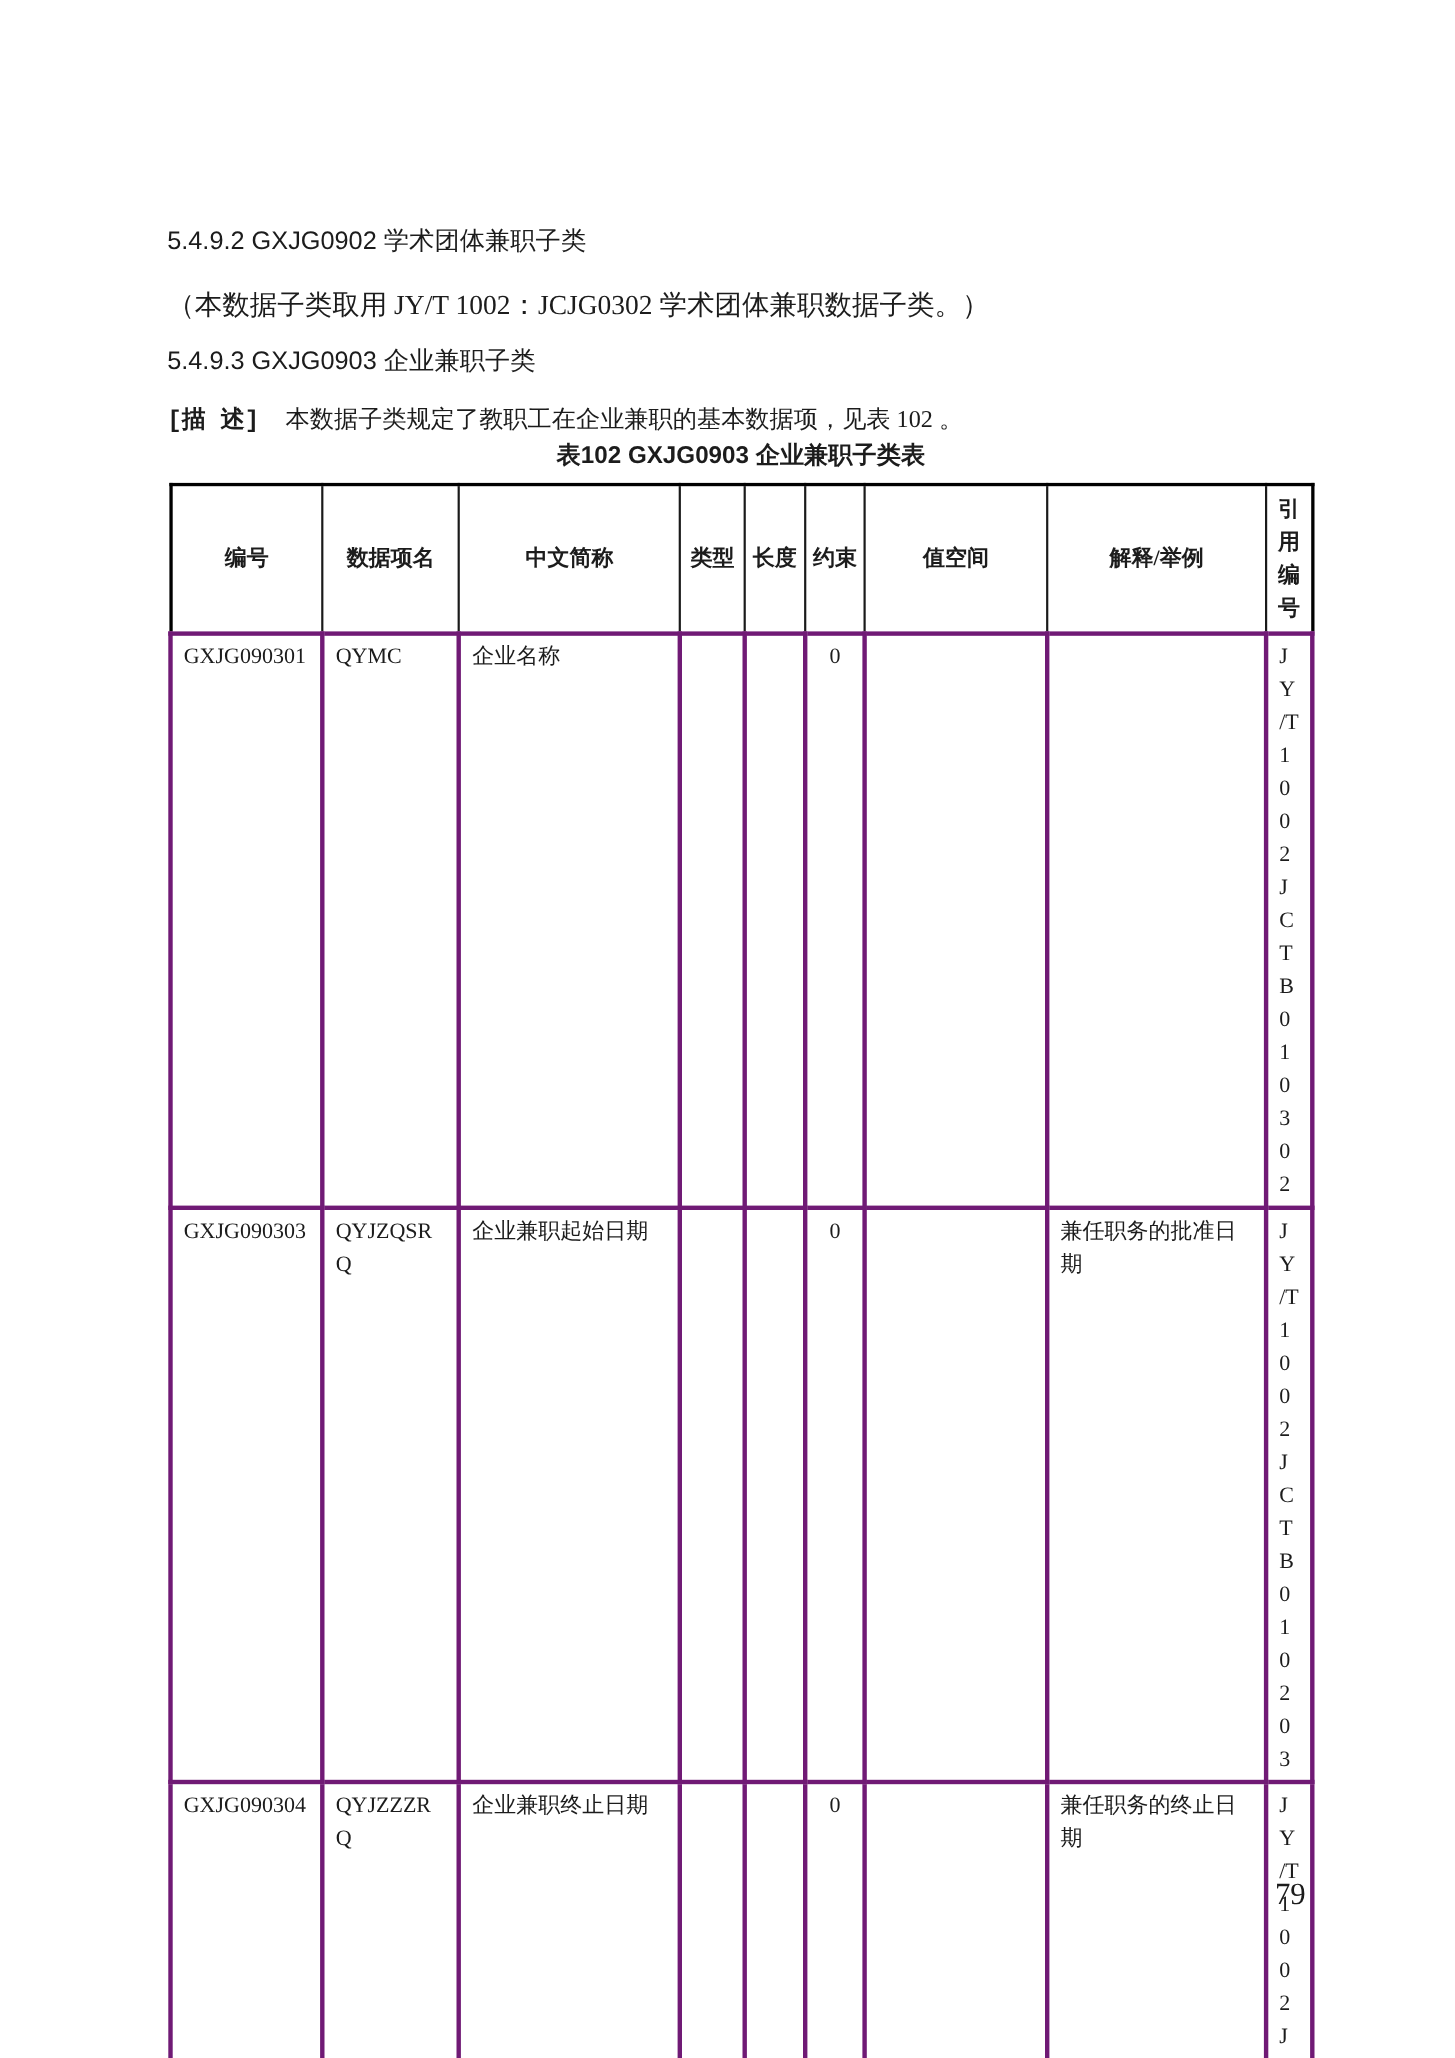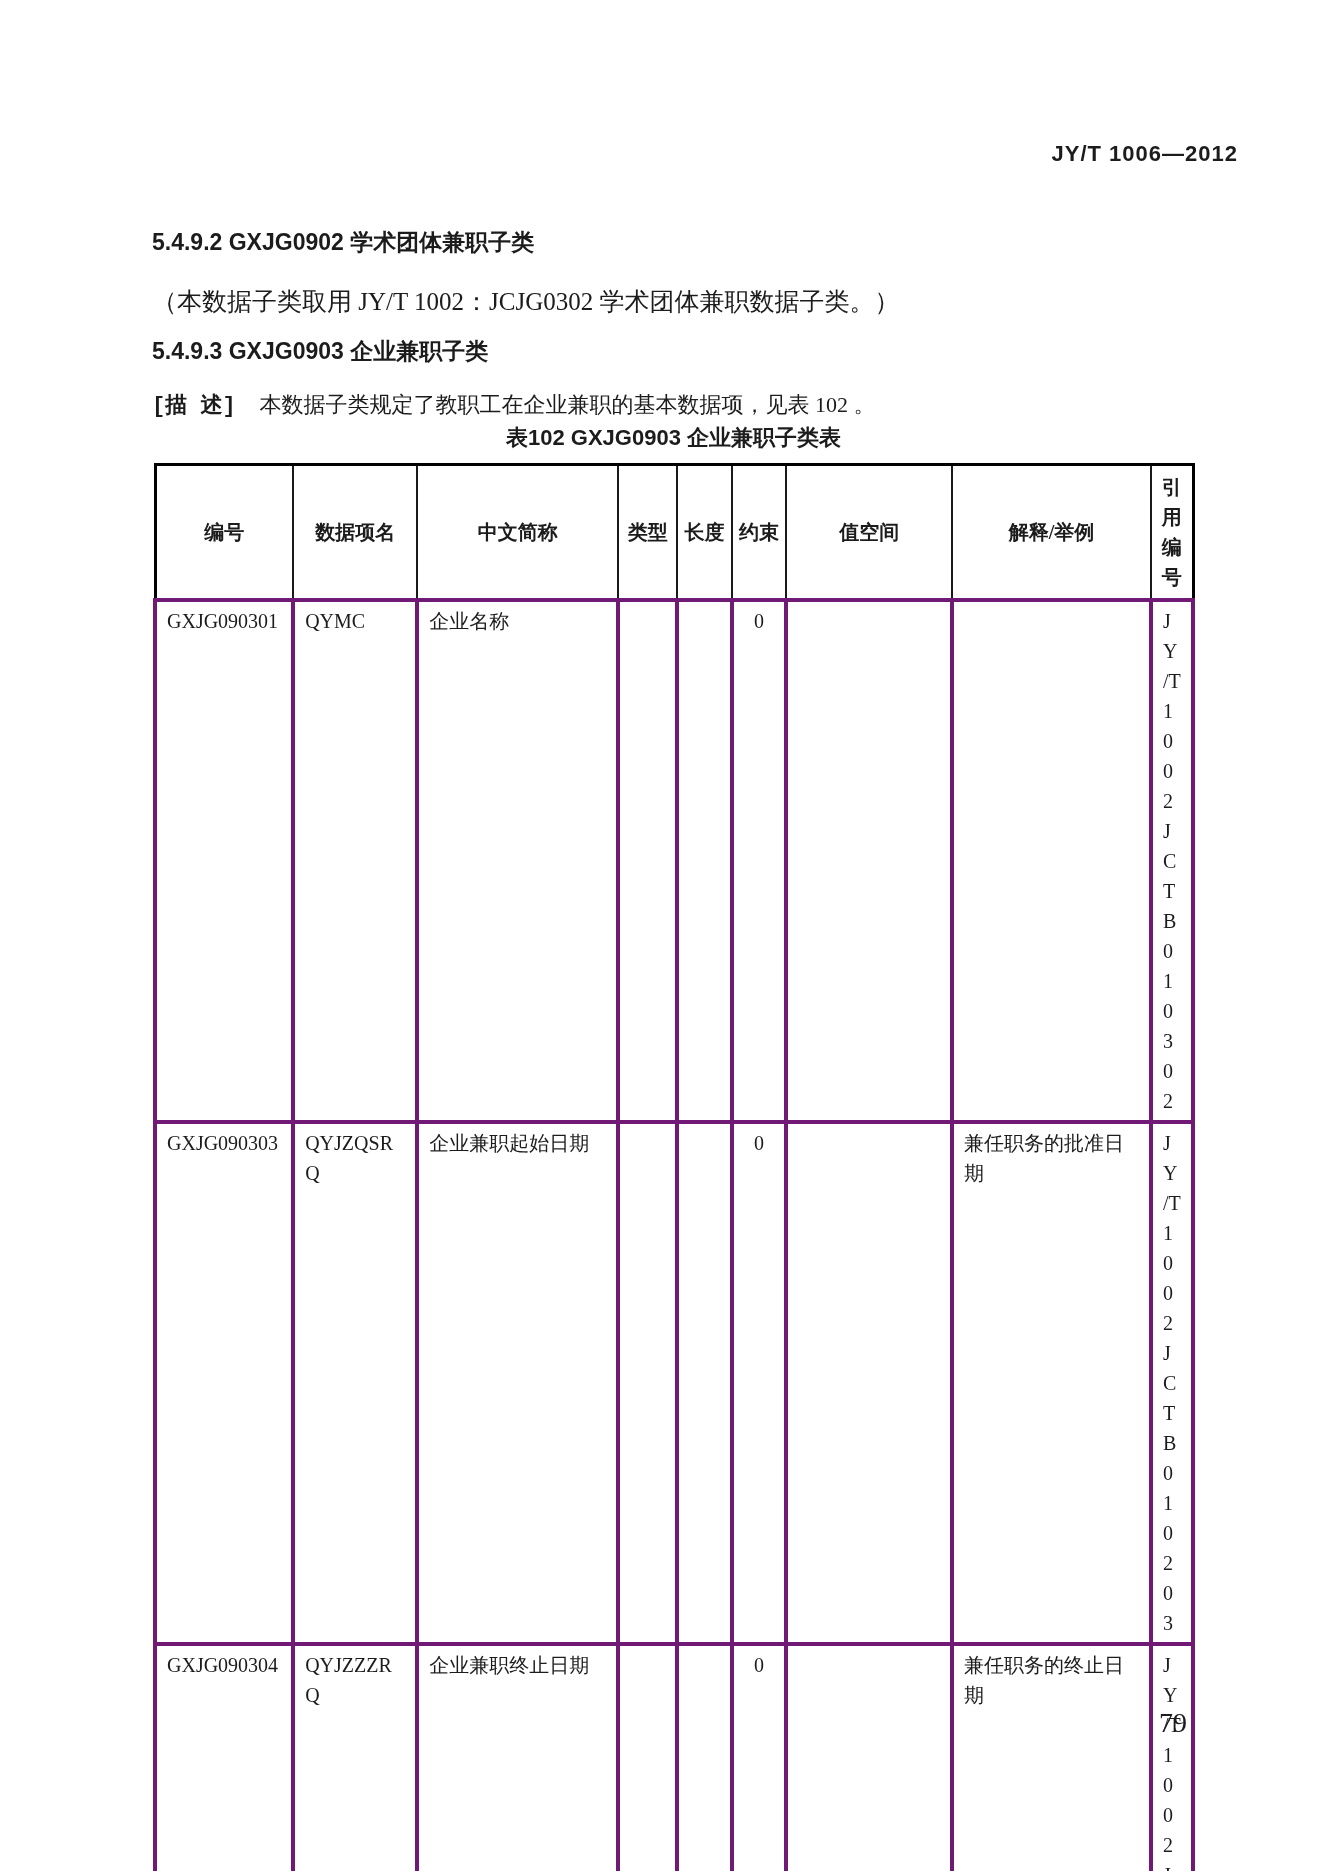--- a/index.html
+++ b/index.html
@@ -18,21 +18,21 @@
     margin:0 85px 0 0;
     text-align:right;
     font-family:"Liberation Sans","DejaVu Sans",sans-serif;
     font-weight:bold;
     font-size:22px; line-height:24px;
     letter-spacing:1px;
   }
   .sec-h {
     margin:0 128px 0 152px;
     font-family:"Liberation Sans","DejaVu Sans",sans-serif;
-    font-weight:bold;
+    font-weight:normal;
     font-size:23px; line-height:30px;
   }
   .body-p {
     margin:0 128px 0 152px;
     font-size:25px; line-height:33px;
   }
   .labeled { margin:0 128px 0 152px; font-size:22px; line-height:33px; }
   .lab {
     font-family:Liberation Mono, monospace;
     font-weight:bold;
@@ -88,21 +88,20 @@
     position:absolute;
     top:1710px; right:136px;
     font-size:28px; line-height:26px;
   }
 </style>
 </head>
 <body>
 
 <div class="page">
 
-  <div class="doc-header">JY/T 1006—2012</div>
 
   <h3 class="sec-h" style="margin-top:61px">5.4.9.2  GXJG0902 学术团体兼职子类</h3>
 
   <p class="body-p" style="margin-top:28px">（本数据子类取用 JY/T 1002：JCJG0302 学术团体兼职数据子类。）</p>
 
   <h3 class="sec-h" style="margin-top:18px">5.4.9.3  GXJG0903 企业兼职子类</h3>
 
   <p class="labeled" style="margin-top:22px"><span class="lab">[描 述]</span><span>本数据子类规定了教职工在企业兼职的基本数据项，见表 102 。</span></p>
 
   <div class="caption">表102  GXJG0903 企业兼职子类表</div>

